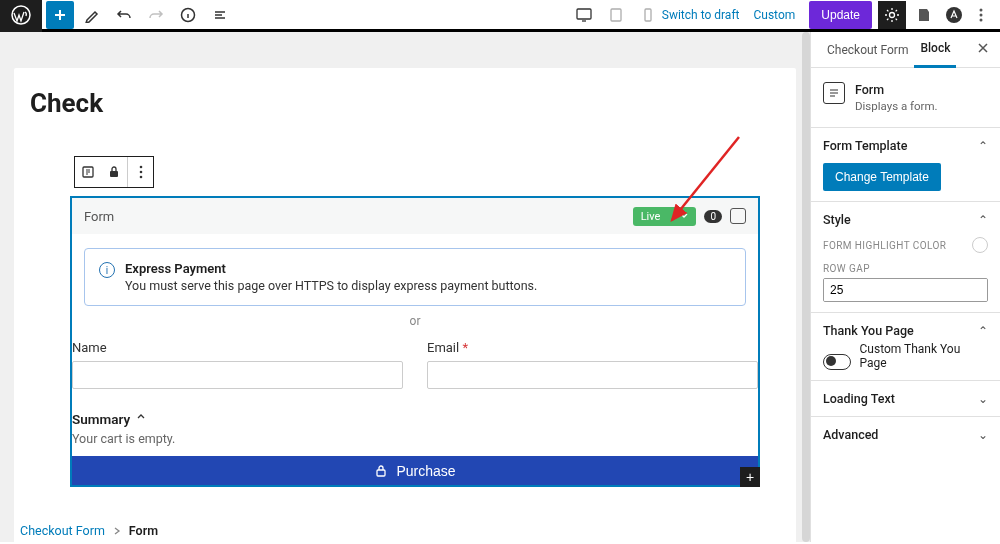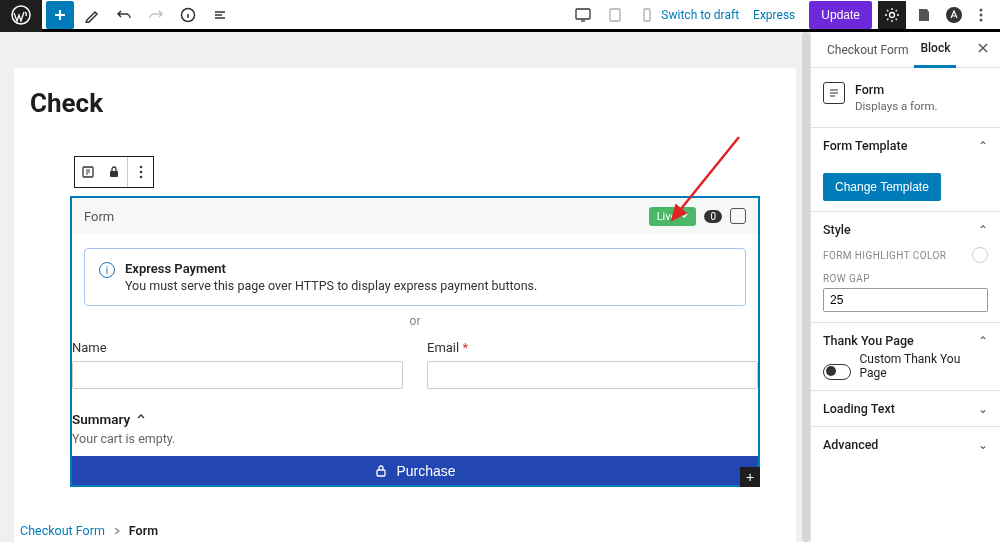--- a/index.html
+++ b/index.html
@@ -27,21 +27,21 @@
 .page-title { font-size: 26px; font-weight: 700; position: absolute; left: 16px; top: 20px; }
 
 .floating-toolbar { position: absolute; top: 88px; left: 60px; z-index: 10; display: flex; background: #fff; border: 1px solid #1e1e1e; height: 32px; }
 .ft-cell { width: 26px; display: flex; align-items: center; justify-content: center; }
 .ft-sep { border-left: 1px solid #ccc; }
 
 .form-block { position: absolute; top: 128px; left: 56px; right: 36px; border: 2px solid #007cba; }
 .form-header { background: #f6f7f7; height: 36px; display: flex; align-items: center; padding: 0 12px; }
 .form-header-label { color: #555; font-size: 13px; }
 .form-header-right { margin-left: auto; display: flex; align-items: center; gap: 8px; }
-.badge-live { background: #4ab866; color: #fff; padding: 3px 8px; border-radius: 3px; font-size: 11px; display: flex; align-items: center; gap: 4px; }
+.badge-live { background: #4ab866; color: #fff; padding: 3px 8px; border-radius: 3px; font-size: 11px; display: flex; align-items: center; gap: 20px; }
 .badge-count { background: #333; color: #fff; border-radius: 10px; font-size: 10px; padding: 1px 6px; }
 .cart-icon { width: 16px; height: 16px; border: 1.5px solid #555; border-radius: 3px; }
 
 .form-body { padding: 14px 0 0; }
 .info-box { border: 1px solid #a7c5ed; border-radius: 4px; margin: 0 12px 8px; padding: 12px 14px; display: flex; gap: 10px; }
 .info-icon { width: 16px; height: 16px; border: 1.5px solid #2271b1; border-radius: 50%; color: #2271b1; font-size: 10px; display: flex; align-items: center; justify-content: center; flex-shrink: 0; margin-top: 1px; }
 .info-title { font-weight: 600; font-size: 13px; margin-bottom: 2px; }
 .info-text { font-size: 12.5px; color: #333; }
 .or-sep { text-align: center; color: #888; font-size: 12px; margin: 6px 0 12px; }
 
@@ -71,21 +71,21 @@
 .sb-tabs { display: flex; align-items: center; height: 36px; border-bottom: 1px solid #e0e0e0; padding: 0 10px; }
 .sb-tab { padding: 0 6px; height: 36px; display: flex; align-items: center; cursor: pointer; color: #555; }
 .sb-tab.active { border-bottom: 3px solid #007cba; color: #1e1e1e; font-weight: 500; }
 .sb-close { margin-left: auto; cursor: pointer; }
 .sb-section { border-bottom: 1px solid #e0e0e0; padding: 10px 12px; }
 .sb-block-card { display: flex; gap: 10px; padding: 4px 0; }
 .sb-block-icon { width: 22px; height: 22px; border: 1.5px solid #333; border-radius: 3px; display: flex; align-items: center; justify-content: center; }
 .sb-block-title { font-weight: 500; font-size: 12.5px; }
 .sb-block-desc { color: #666; font-size: 11.5px; margin-top: 2px; }
 .sb-panel-h { display: flex; align-items: center; justify-content: space-between; font-weight: 500; font-size: 12.5px; }
-.sb-btn { background: #007cba; color: #fff; border: none; padding: 7px 12px; border-radius: 2px; font-size: 12px; margin-top: 20px; cursor: pointer; }
+.sb-btn { background: #007cba; color: #fff; border: none; padding: 7px 12px; border-radius: 2px; font-size: 12px; margin-top: 10px; cursor: pointer; }
 .sb-sub { font-size: 10px; color: #888; letter-spacing: 0.4px; margin-top: 10px; display: flex; align-items: center; justify-content: space-between; }
 .sb-swatch { width: 16px; height: 16px; border: 1px solid #ccc; border-radius: 50%; }
 .sb-input-row { display: flex; margin-top: 4px; border: 1px solid #999; border-radius: 2px; overflow: hidden; }
 .sb-input-row input { border: none; flex: 1; padding: 4px 6px; font-size: 12px; outline: none; }
 .toggle { display: flex; align-items: flex-end; gap: 9px; margin-top: 4px; }
 .toggle-sw { width: 28px; height: 16px; border: 1.5px solid #333; border-radius: 10px; position: relative; }
 .toggle-sw::after { content: ''; width: 10px; height: 10px; background: #333; border-radius: 50%; position: absolute; left: 2px; top: 1px; }
 .chev { font-size: 12px; color: #555; }
 </style>
 </head>
@@ -140,21 +140,21 @@
     <svg width="16" height="16" viewBox="0 0 16 16">
         <rect x="3" y="2" width="10" height="12" rx="1" stroke="#333" stroke-width="1.3" fill="none"></rect>
       </svg>
   </div>
   <div class="tb-btn" style="opacity:0.4">
     <svg width="16" height="16" viewBox="0 0 16 16">
         <rect x="5" y="2" width="6" height="12" rx="1" stroke="#333" stroke-width="1.3" fill="none"></rect>
       </svg>
   </div>
   <span class="tb-link">Switch to draft</span>
-  <span class="tb-link">Express</span>
+  <span class="tb-link">Custom</span>
   <button class="tb-update">Update</button>
   <div class="tb-dark">
     <svg width="16" height="16" viewBox="0 0 16 16">
         <circle cx="8" cy="8" r="2.5" stroke="#fff" stroke-width="1.3" fill="none"></circle>
         <path d="M8 1v2M8 13v2M1 8h2M13 8h2M3 3l1.4 1.4M11.6 11.6L13 13M13 3l-1.4 1.4M4.4 11.6L3 13" stroke="#fff" stroke-width="1.3"></path>
       </svg>
   </div>
   <div class="tb-icon-gray">
     <svg width="18" height="18" viewBox="0 0 18 18">
         <path d="M4 3h8l2 3v9H4z" fill="#555"></path>

